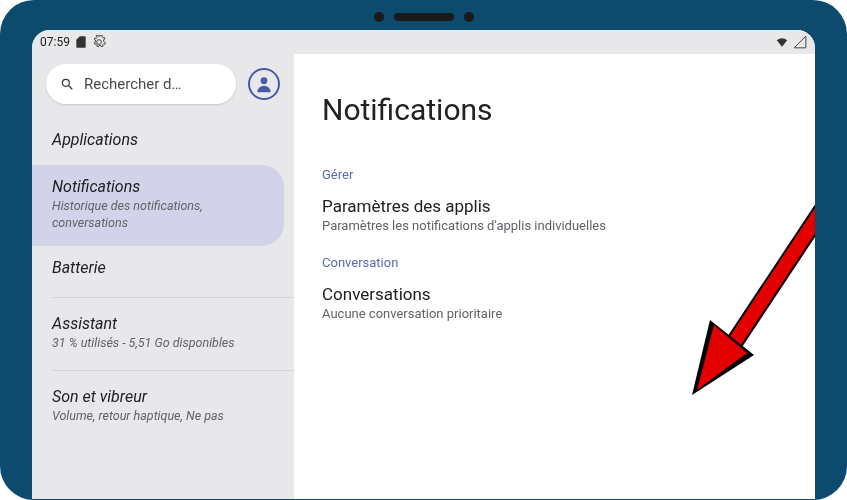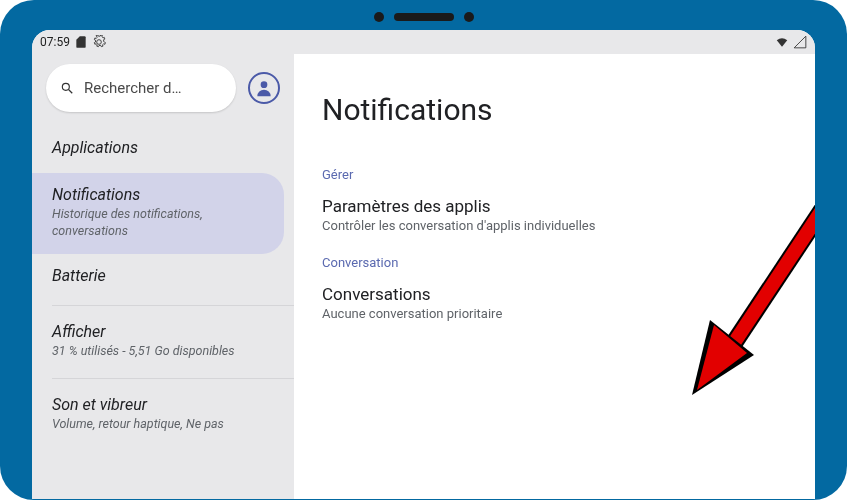--- a/index.html
+++ b/index.html
@@ -1,19 +1,19 @@
 <!DOCTYPE html>
 <html><head>
 <meta charset="utf-8">
 <style>
   * { box-sizing: border-box; margin: 0; padding: 0; }
   html, body { width: 847px; height: 500px; overflow: hidden; font-family: Roboto, "Segoe UI", Arial, sans-serif; background: #fff; }
   .device {
     width: 847px; height: 500px;
-    background: #0369a1;
+    background: #0c4a6e;
     border-radius: 34px;
     padding: 30px 32px 1px 32px;
     position: relative;
   }
   .notch-bar {
     position: absolute; left: 0; right: 0; top: 10px; height: 14px;
     display: flex; justify-content: center; align-items: center; gap: 10px;
   }
   .notch-dot { width: 10px; height: 10px; background:#1a1a1a; border-radius:50%; }
   .notch-pill { width: 60px; height: 8px; background:#1a1a1a; border-radius:4px; }
@@ -37,21 +37,21 @@
   .statusbar .right { margin-left:auto; display:flex; gap:4px; align-items:center; }
   .content { flex:1; display:flex; overflow:hidden; }
   .sidebar {
     width: 262px;
     background: #e8e8ea;
     padding: 10px 0 0 0;
     overflow:hidden;
   }
   .search-row { display:flex; align-items:center; gap:12px; padding: 0 14px 14px 14px; }
   .search-pill {
-    flex:1; background:#fff; border-radius: 24px; height:48px;
+    flex:1; background:#fff; border-radius: 24px; height:40px;
     display:flex; align-items:center; padding:0 14px; gap:10px;
     box-shadow: 0 1px 2px rgba(0,0,0,0.15);
     color:#555;
   }
   .search-pill span { white-space:nowrap; overflow:hidden; text-overflow:ellipsis; font-size:15px; color:#4a4a4a; }
   .avatar {
     width:32px; height:32px; border-radius:50%;
     border:2px solid #4b5aa8; display:flex; align-items:center; justify-content:center;
   }
   .avatar svg { width:20px; height:20px; fill:#4b5aa8; }
@@ -131,37 +131,37 @@
         </div>
         <div class="side-item active">
           <div class="title">Notifications</div>
           <div class="sub">Historique des notifications, conversations</div>
         </div>
         <div class="side-item">
           <div class="title">Batterie</div>
         </div>
         <div class="side-sep"></div>
         <div class="side-item">
-          <div class="title">Afficher</div>
+          <div class="title">Assistant</div>
           <div class="sub">31 % utilisés - 5,51 Go disponibles</div>
         </div>
         <div class="side-sep"></div>
         <div class="side-item">
           <div class="title">Son et vibreur</div>
           <div class="sub">Volume, retour haptique, Ne pas</div>
         </div>
       </div>
 
       <div class="main">
         <h1>Notifications</h1>
 
         <div class="section-label">Gérer</div>
         <div class="setting">
           <div class="title">Paramètres des applis</div>
-          <div class="sub">Contrôler les conversation d'applis individuelles</div>
+          <div class="sub">Paramètres les notifications d'applis individuelles</div>
         </div>
 
         <div class="section-label" style="margin-top:18px;">Conversation</div>
         <div class="setting">
           <div class="title">Conversations</div>
           <div class="sub">Aucune conversation prioritaire</div>
         </div>
       </div>
     </div>
 

